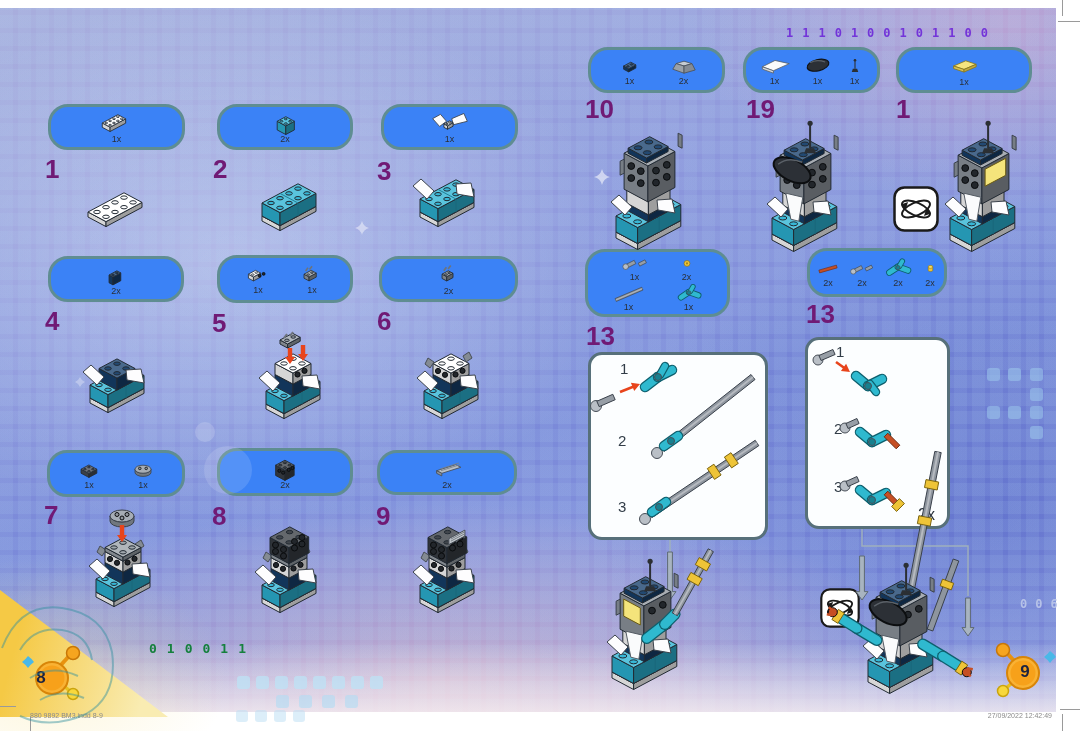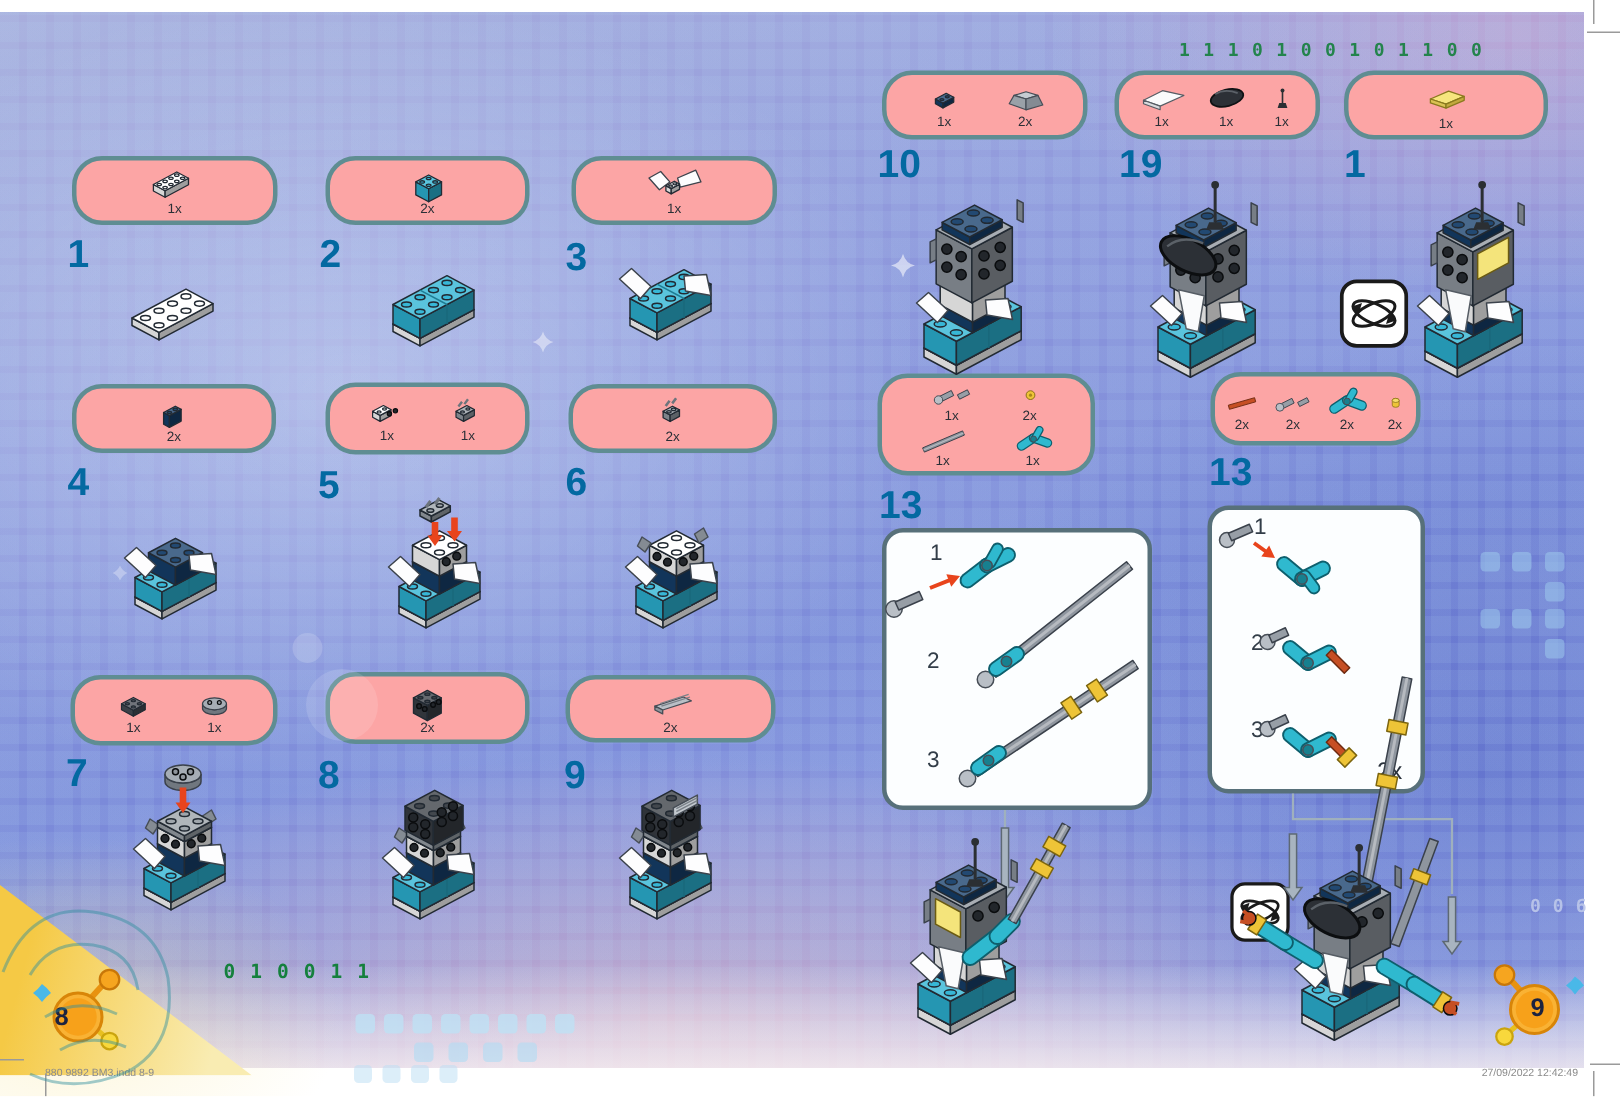--- a/index.html
+++ b/index.html
@@ -18,31 +18,31 @@
         repeating-linear-gradient(90deg, rgba(185,222,245,.10) 0 13px, rgba(185,222,245,0) 13px 18px);}
   .bg::after{content:"";position:absolute;inset:0;
       background:linear-gradient(180deg, rgba(255,255,255,0) 90%, rgba(255,244,242,.75) 100%);}
   .wedge{position:absolute;left:0;top:590px;width:168px;height:127px;
       background:linear-gradient(105deg,#f5c945 15%,#f9ecb2 85%);
       clip-path:polygon(0 0,100% 100%,0 100%);}
   .halo{position:absolute;left:0;top:556px;width:230px;height:175px;
       background:radial-gradient(ellipse at 20% 70%, rgba(250,232,160,.38), rgba(250,232,160,0) 70%);}
   .title{position:absolute;left:44px;top:38px;font-size:25px;font-weight:bold;
       color:#2e3340;letter-spacing:1.5px;}
-  .callout{position:absolute;background:#fca5a5;border:3px solid #5f8d92;border-radius:20px;
+  .callout{position:absolute;background:#3b82f6;border:3px solid #5f8d92;border-radius:20px;
       display:flex;align-items:center;justify-content:center;gap:10px;box-sizing:border-box;}
   .part{display:flex;flex-direction:column;align-items:center;line-height:1;}
   .part svg{display:block;}
   .qty{font-size:9px;color:#2a2f36;margin-top:-1px;}
-  .stepnum{position:absolute;font-size:26px;font-weight:bold;color:#0369a1;line-height:1;}
+  .stepnum{position:absolute;font-size:26px;font-weight:bold;color:#701a75;line-height:1;}
   .subbox{position:absolute;background:#fcfeff;border:3px solid #57707a;border-radius:14px;box-sizing:border-box;}
   .subnum{position:absolute;font-size:15px;color:#323d48;font-weight:normal;}
   .mult{position:absolute;font-size:16px;color:#2a323c;}
   .binary{position:absolute;font-weight:bold;font-family:"DejaVu Sans Mono",monospace;}
-  .binary.top{left:786px;top:26px;font-size:12px;color:#15803d;letter-spacing:9px;opacity:.9;}
+  .binary.top{left:786px;top:26px;font-size:12px;color:#6d28d9;letter-spacing:9px;opacity:.9;}
   .binary.bl{left:149px;top:641px;font-size:13px;color:#15803d;letter-spacing:10px;}
   .binary.br{left:1020px;top:597px;font-size:12px;color:#bdc8ea;letter-spacing:8px;opacity:.9;}
   .footer{position:absolute;font-size:7px;color:#8a8a8a;}
   .footer.l{left:30px;top:712px;}
   .footer.r{right:28px;top:712px;text-align:right;}
   .badge{position:absolute;width:70px;height:62px;}
   .badge .num{position:absolute;font-size:17px;font-weight:bold;color:#1c2340;width:100%;text-align:center;}
   .b8 .num{left:-14px;top:24px;} .b9 .num{left:2px;top:21px;}
   .roticon{position:absolute;}
   .overlay{position:absolute;left:0;top:0;width:1080px;height:731px;pointer-events:none;}

